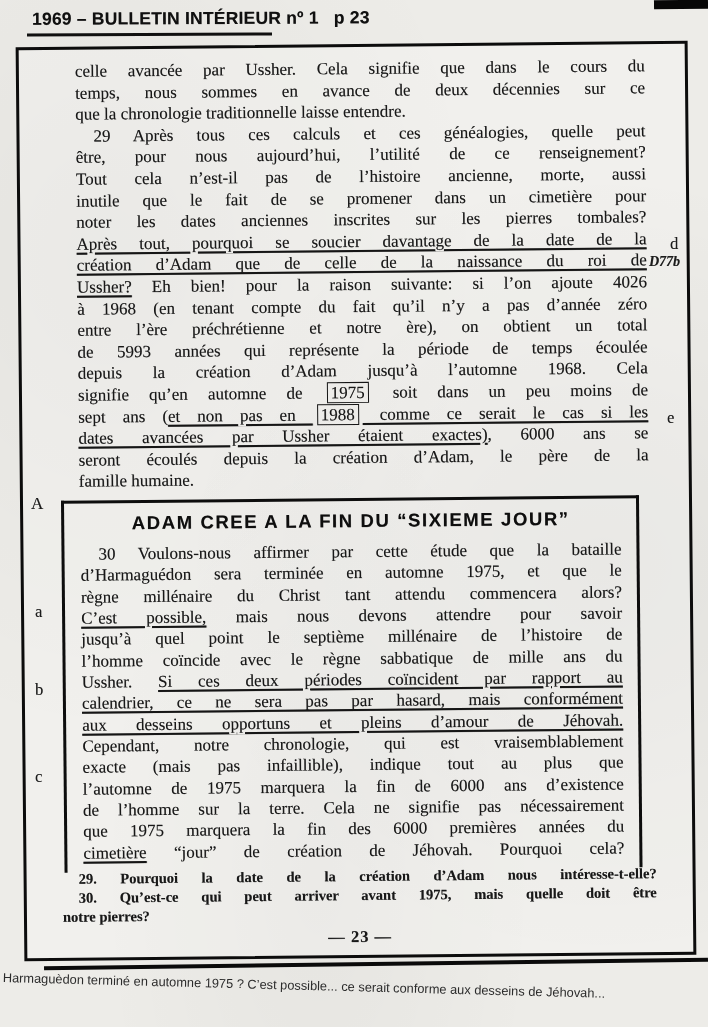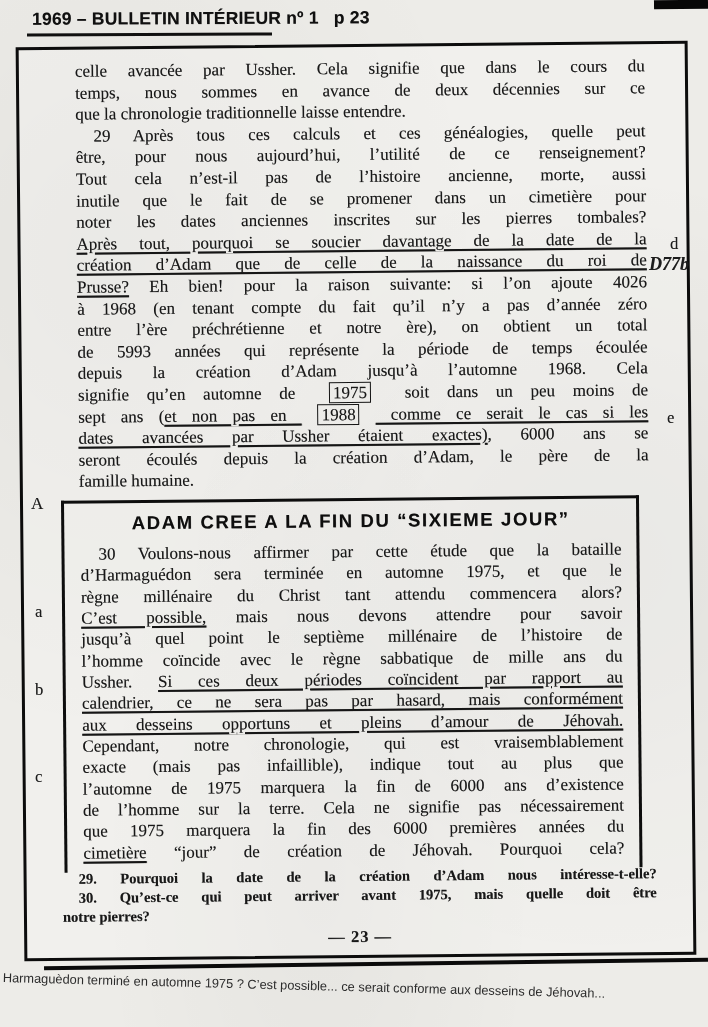--- a/index.html
+++ b/index.html
@@ -46,21 +46,21 @@
   .tline.end{text-align-last:left;}
   .tline.ind{padding-left:18px;}
   .tline span.u{
     text-decoration:underline;
     text-decoration-thickness:1.6px;
     text-underline-offset:3px;
     text-decoration-color:#151515;
   }
   .tline span.box{
     border:1.7px solid #151515;
-    padding:0 3px;margin:0 16px;
+    padding:0 3px;margin:0 4px;
   }
   .innerbox{
     position:absolute;left:38px;top:451px;width:578px;
     box-sizing:border-box;
     border:3px solid #0d0d0d;border-bottom:none;
     padding:7px 15px 9px 16px;
   }
   .sec-title{
     text-align:center;
     font-family:"Liberation Sans", sans-serif;font-weight:bold;
@@ -76,21 +76,21 @@
   .pagenum{
     position:absolute;left:0;right:0;top:880px;text-align:center;
     font-size:16.5px;font-weight:bold;letter-spacing:1px;
   }
   .bottom-rule{
     position:absolute;left:44px;top:962px;width:664px;height:3.8px;background:#0a0a0a;
     transform:rotate(-0.75deg);
   }
   .mn{position:absolute;font-size:16.5px;color:#1c1c1c;}
   .mn-d{left:670px;top:234px;}
-  .mn-ref{left:649px;top:254px;font-weight:bold;font-style:italic;font-size:18px;}
+  .mn-ref{left:649px;top:254px;font-weight:bold;font-style:italic;font-size:14px;}
   .mn-e{left:667px;top:408px;}
   .mn-A{left:31px;top:494px;font-size:17px;}
   .mn-a{left:35px;top:602px;}
   .mn-b{left:35px;top:680px;}
   .mn-c{left:35px;top:767px;}
   .caption{
     position:absolute;left:3px;top:970px;width:712px;
     font-family:"Liberation Sans", sans-serif;
     font-size:12.8px;color:#2c2c2c;
     transform:rotate(1.5deg);transform-origin:0 0;
@@ -112,21 +112,21 @@
         <div class="tline"><span>celle avancée par Ussher. Cela signifie que dans le cours du</span></div>
         <div class="tline"><span>temps, nous sommes en avance de deux décennies sur ce</span></div>
         <div class="tline end"><span>que la chronologie traditionnelle laisse entendre.</span></div>
         <div class="tline ind"><span>29  Après tous ces calculs et ces généalogies, quelle peut</span></div>
         <div class="tline"><span>être, pour nous aujourd’hui, l’utilité de ce renseignement?</span></div>
         <div class="tline"><span>Tout cela n’est-il pas de l’histoire ancienne, morte, aussi</span></div>
         <div class="tline"><span>inutile que le fait de se promener dans un cimetière pour</span></div>
         <div class="tline"><span>noter les dates anciennes inscrites sur les pierres tombales?</span></div>
         <div class="tline"><span class="u">Après tout, pourquoi se soucier davantage de la date de la</span></div>
         <div class="tline"><span class="u">création d’Adam que de celle de la naissance du roi de</span></div>
-        <div class="tline"><span class="u">Prusse?</span><span> Eh bien! pour la raison suivante: si l’on ajoute 4026</span></div>
+        <div class="tline"><span class="u">Ussher?</span><span> Eh bien! pour la raison suivante: si l’on ajoute 4026</span></div>
         <div class="tline"><span>à 1968 (en tenant compte du fait qu’il n’y a pas d’année zéro</span></div>
         <div class="tline"><span>entre l’ère préchrétienne et notre ère), on obtient un total</span></div>
         <div class="tline"><span>de 5993 années qui représente la période de temps écoulée</span></div>
         <div class="tline"><span>depuis la création d’Adam jusqu’à l’automne 1968. Cela</span></div>
         <div class="tline"><span>signifie qu’en automne de </span><span class="box">1975</span><span> soit dans un peu moins de</span></div>
         <div class="tline"><span>sept ans (</span><span class="u">et non pas en </span><span class="box">1988</span><span class="u"> comme ce serait le cas si les</span></div>
         <div class="tline"><span class="u">dates avancées par Ussher étaient exactes)</span><span>, 6000 ans se</span></div>
         <div class="tline"><span>seront écoulés depuis la création d’Adam, le père de la</span></div>
         <div class="tline end"><span>famille humaine.</span></div>
       </div>

